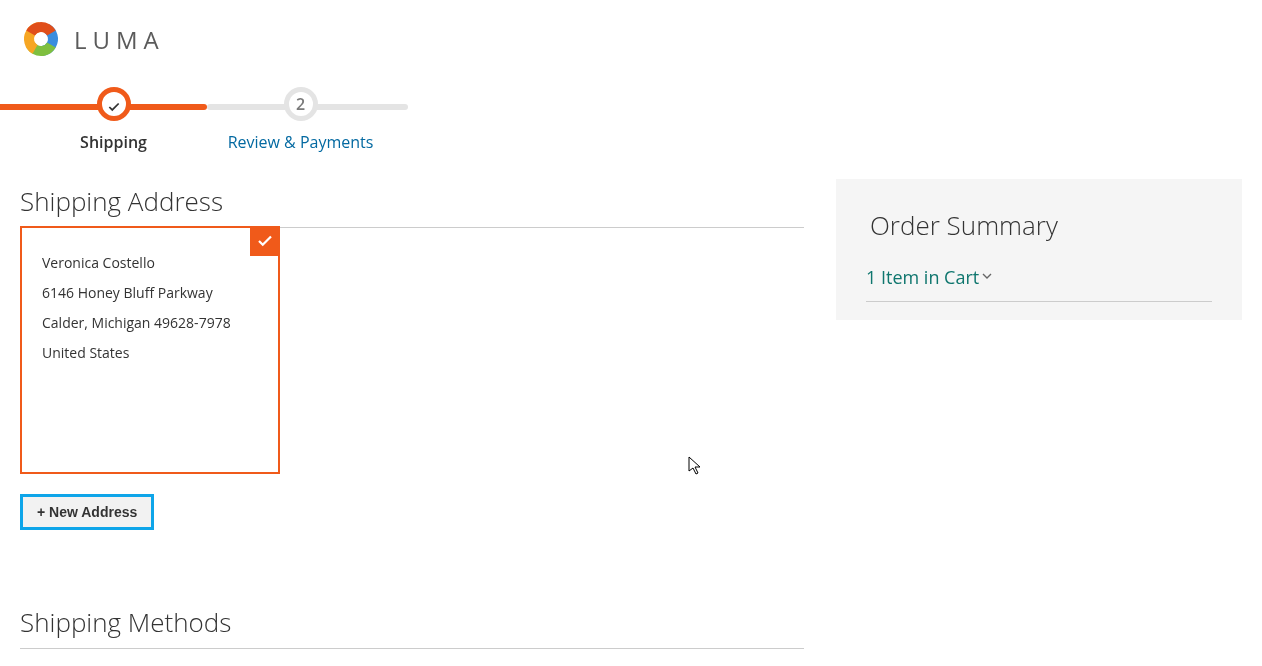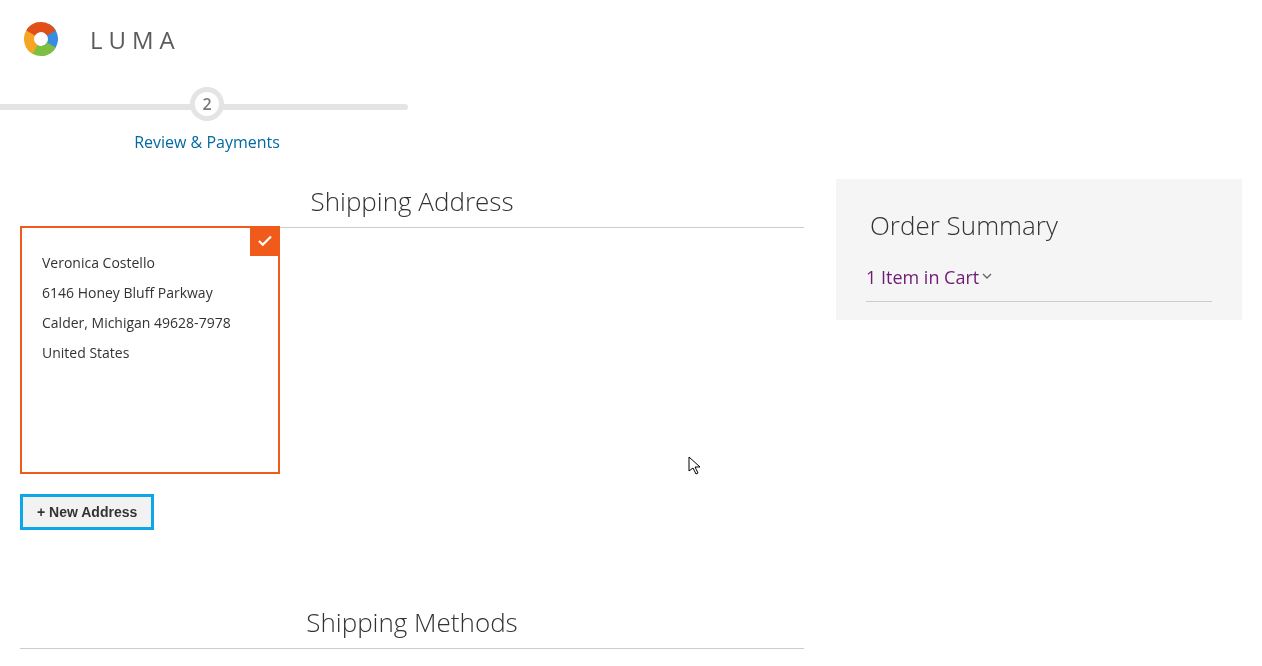--- a/index.html
+++ b/index.html
@@ -12,21 +12,21 @@
   }
   .page {
     padding: 18px 20px 0 20px;
     box-sizing: border-box;
     width: 100%;
   }
   
   .logo {
     display: flex;
     align-items: center;
-    gap: 28px;
+    gap: 12px;
     margin-bottom: 22px;
   }
   .logo-mark {
     width: 42px;
     height: 42px;
     position: relative;
   }
   .logo-mark svg { position: absolute; top:0; left:0; }
   .logo-text {
     font-size: 24px;
@@ -97,21 +97,20 @@
     gap: 32px;
   }
   .main-col { flex: 0 0 784px; }
   .side-col { flex: 0 0 406px; }
 
   .section-title {
     font-size: 26px;
     font-weight: 300;
     color: #333;
     margin: 4px 0 8px 0;
-    text-align: center;
   }
   .section-sep {
     border: none;
     border-top: 1px solid #ccc;
     margin: 0 0 0 0;
   }
 
   
   .address-card {
     position: relative;
@@ -167,21 +166,21 @@
     font-size: 26px;
     font-weight: 300;
     color: #333;
     margin: 0 0 14px 4px;
   }
   .cart-toggle {
     display: flex;
     justify-content: flex-start;
     align-items: center;
     font-size: 18px;
-    color: #701a75;
+    color: #0f766e;
     padding: 8px 0 12px 0;
     border-bottom: 1px solid #ccc;
     cursor: pointer;
   }
 
   
   .cursor {
     position: absolute;
     left: 688px; top: 456px;
     pointer-events:none;
@@ -198,20 +197,31 @@
         <circle cx="21" cy="21" r="12" fill="none" stroke="#3a8dde" stroke-width="10" stroke-dasharray="30 200" transform="rotate(-60 21 21)"></circle>
         <circle cx="21" cy="21" r="12" fill="none" stroke="#7fbf3f" stroke-width="10" stroke-dasharray="25 200" transform="rotate(30 21 21)"></circle>
         <circle cx="21" cy="21" r="12" fill="none" stroke="#f6a623" stroke-width="10" stroke-dasharray="30 200" transform="rotate(120 21 21)"></circle>
         <circle cx="21" cy="21" r="12" fill="none" stroke="#e04e1a" stroke-width="10" stroke-dasharray="25 200" transform="rotate(210 21 21)"></circle>
       </svg>
     </span>
     <span class="logo-text">LUMA</span>
   </div>
 
   <div class="progress">
+    <div class="progress-step active">
+      <div class="progress-line"></div>
+      <span class="progress-circle">
+        <span class="check">
+          <svg viewBox="0 0 24 24">
+              <path d="M20 6L9 17l-5-5" fill="none" stroke="#333" stroke-width="3"></path>
+            </svg>
+        </span>
+      </span>
+      <div class="progress-label">Shipping</div>
+    </div>
     <div class="progress-step inactive">
       <div class="progress-line"></div>
       <span class="progress-circle">2</span>
       <div class="progress-label">Review &amp; Payments</div>
     </div>
   </div>
 
   <div class="columns">
     <div class="main-col">
 

